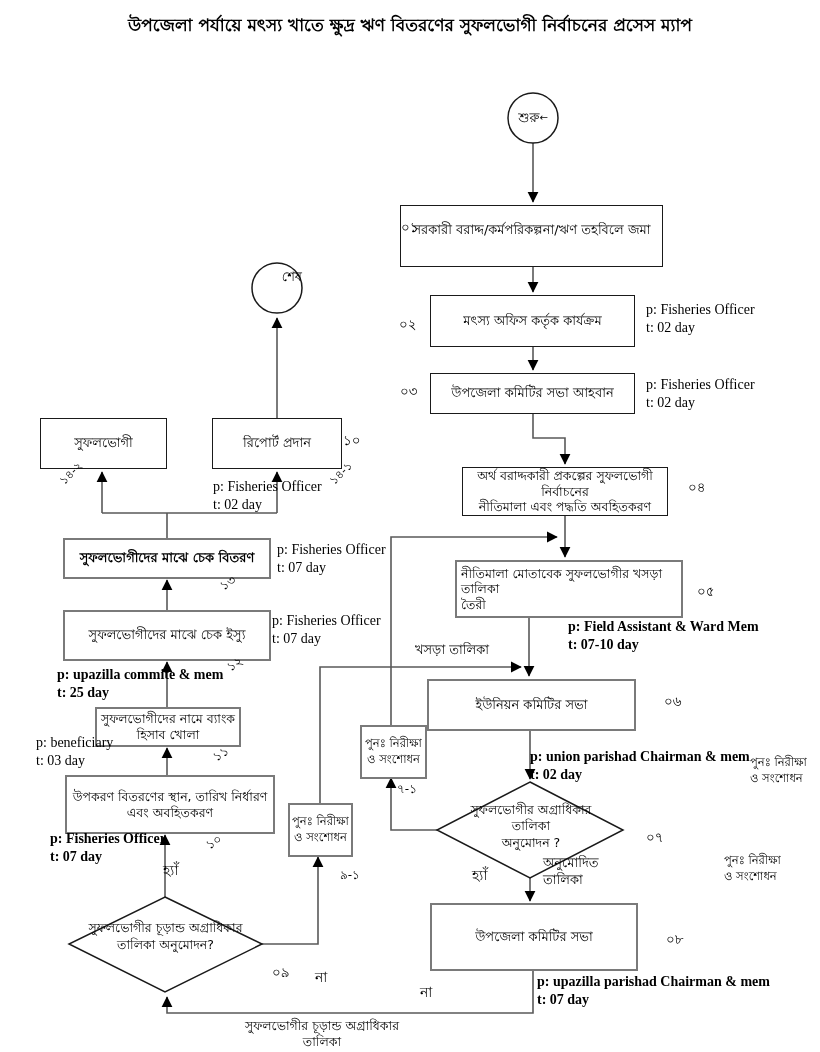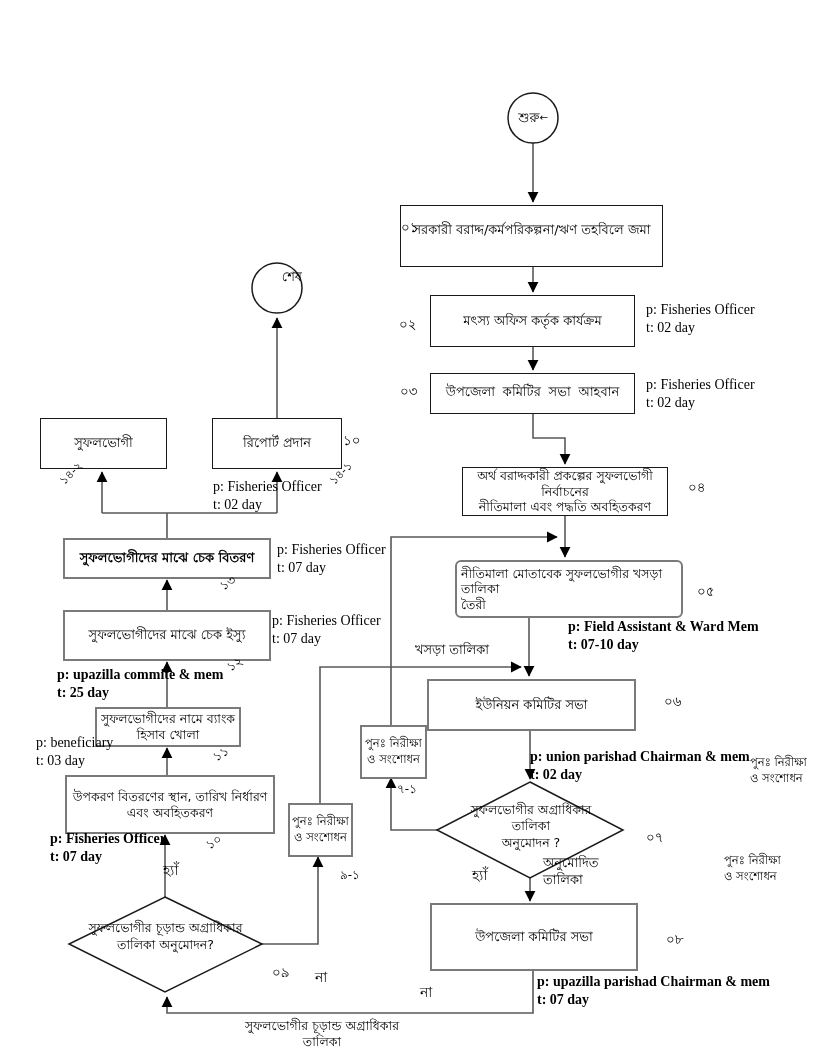--- a/index.html
+++ b/index.html
@@ -23,20 +23,21 @@
   .small{font-size:11.5px;line-height:1.35;}
   .lbl{font-size:13px;line-height:1.3;}
   .circle-txt{display:flex;align-items:center;justify-content:center;}
   .suparrow{font-size:10px;vertical-align:super;line-height:1;}
 </style>
 </head>
 <body>
 
 <div id="page">
 
+  <div id="title">উপজেলা পর্যায়ে মৎস্য খাতে ক্ষুদ্র ঋণ বিতরণের সুফলভোগী নির্বাচনের প্রসেস ম্যাপ</div>
 
   <svg class="layer" width="820" height="1052" viewBox="0 0 820 1052">
     <defs>
       <marker id="arr" markerWidth="9" markerHeight="9" refX="6.5" refY="3.5" orient="auto">
         <path d="M0,0 L7,3.5 L0,7 Z" fill="#000"></path>
       </marker>
     </defs>
     <g stroke="#595959" stroke-width="1.6" fill="none">
 
       <path d="M533,143 L533,202" marker-end="url(#arr)"></path>
@@ -86,34 +87,34 @@
   </div>
   <div class="abs num" style="left:401px;top:217px;">০১</div>
 
   <div class="box b-thin" style="left:430px;top:295px;width:203px;height:50px;">
     <span>মৎস্য অফিস কর্তৃক কার্যক্রম</span>
   </div>
   <div class="abs num" style="left:399px;top:314px;">০২</div>
   <div class="abs ann pre" style="left:646px;top:301px;">p: Fisheries Officer
 t: 02 day</div>
 
-  <div class="box b-thin" style="left:430px;top:373px;width:203px;height:39px;font-family:Liberation Mono, monospace;">
+  <div class="box b-thin" style="left:430px;top:373px;width:203px;height:39px;">
     <span>উপজেলা কমিটির সভা আহবান</span>
   </div>
   <div class="abs num" style="left:400px;top:381px;">০৩</div>
   <div class="abs ann pre" style="left:646px;top:376px;">p: Fisheries Officer
 t: 02 day</div>
 
   <div class="box b-thin pre" style="left:462px;top:467px;width:204px;height:47px;font-size:12.5px;">
     <span class="pre">অর্থ বরাদ্দকারী প্রকল্পের সুফলভোগী নির্বাচনের
 নীতিমালা এবং পদ্ধতি অবহিতকরণ</span>
   </div>
   <div class="abs num" style="left:688px;top:477px;">০৪</div>
 
-  <div class="box b-thick" style="left:455px;top:560px;width:216px;height:50px;justify-content:flex-start;text-align:left;padding:2px 4px;font-size:12.5px;border-radius:6px;">
+  <div class="box b-thick" style="left:455px;top:560px;width:216px;height:50px;justify-content:flex-start;text-align:left;padding:2px 4px;font-size:12.5px;">
     <span class="pre">নীতিমালা মোতাবেক সুফলভোগীর খসড়া তালিকা
 তৈরী</span>
   </div>
   <div class="abs num" style="left:697px;top:581px;">০৫</div>
   <div class="abs ann annb pre" style="left:568px;top:618px;">p: Field Assistant &amp; Ward Mem
 t: 07-10 day</div>
 
   <div class="abs lbl" style="left:415px;top:642px;">খসড়া তালিকা</div>
 
   <div class="box b-thick" style="left:427px;top:679px;width:205px;height:48px;align-items:center;">

